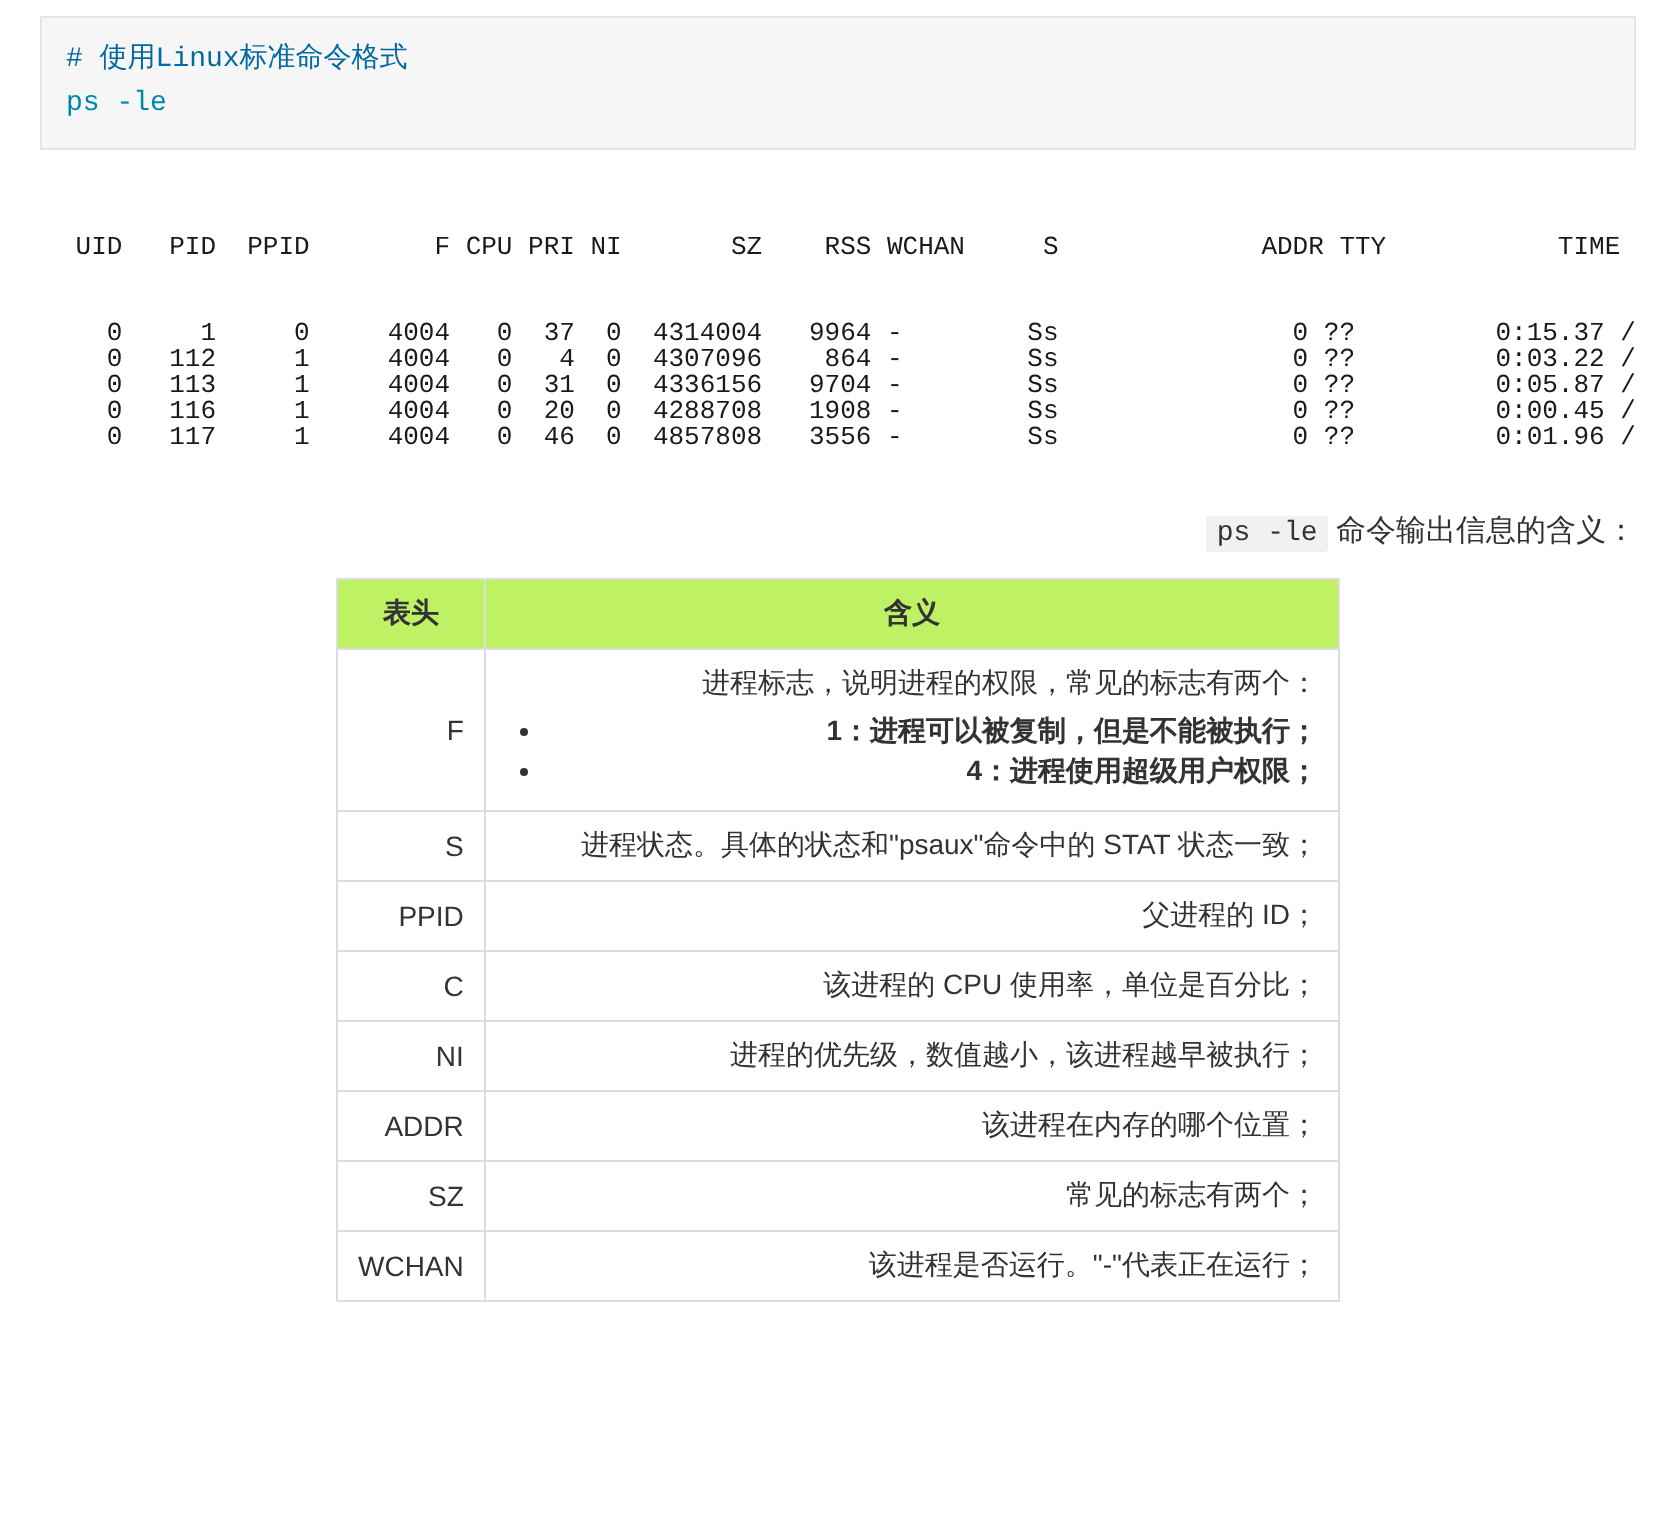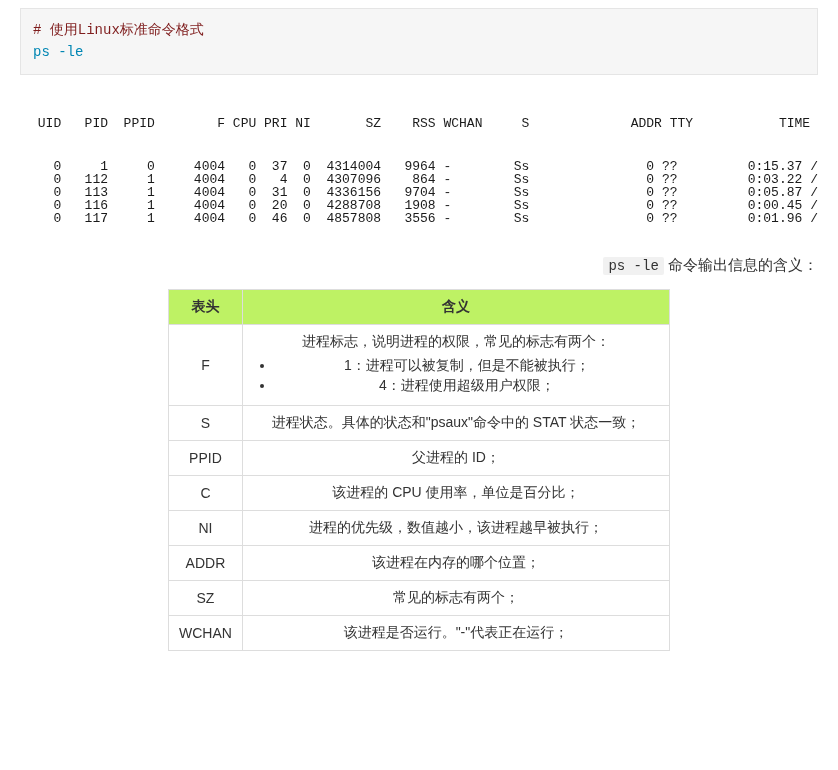--- a/index.html
+++ b/index.html
@@ -15,21 +15,21 @@
   
   .code-block {
     background: #f6f6f6;
     border: 1px solid #e5e5e5;
     margin: 8px 20px;
     padding: 10px 12px;
     font-family: "Courier New", Consolas, monospace;
     font-size: 14px;
     line-height: 1.6;
   }
-  .comment { color: #7f1d1d; }
+  .comment { color: #0369a1; }
   .command { color: #0086b3; }
   
   .term-output {
     font-family: "Courier New", Consolas, monospace;
     font-size: 13px;
     white-space: pre;
     margin: 12px 20px 10px 30px;
     color: #1a1a1a;
     overflow: hidden;
   }
@@ -50,30 +50,30 @@
   
   table.meaning {
     border-collapse: collapse;
     margin: 0 auto;
     width: 502px;
     font-size: 14px;
   }
   table.meaning th, table.meaning td {
     border: 1px solid #ddd;
     padding: 8px 10px;
-    text-align: center;
+    text-align: right;
     vertical-align: middle;
   }
   table.meaning th {
     background: #bef264;
     font-weight: 700;
     text-align: center;
   }
   table.meaning td:first-child { width: 70px; }
-  table.meaning ul { margin: 6px 0 0 0; padding-left: 22px; }
+  table.meaning ul { margin: 6px 0 0 0; padding-left: 22px; font-weight: bold; }
   table.meaning li { margin: 2px 0; }
 </style>
 </head>
 <body>
 
 <div class="code-block">
   <span class="comment"># 使用Linux标准命令格式</span><br>
   <span class="command">ps -le</span>
 </div>
 

